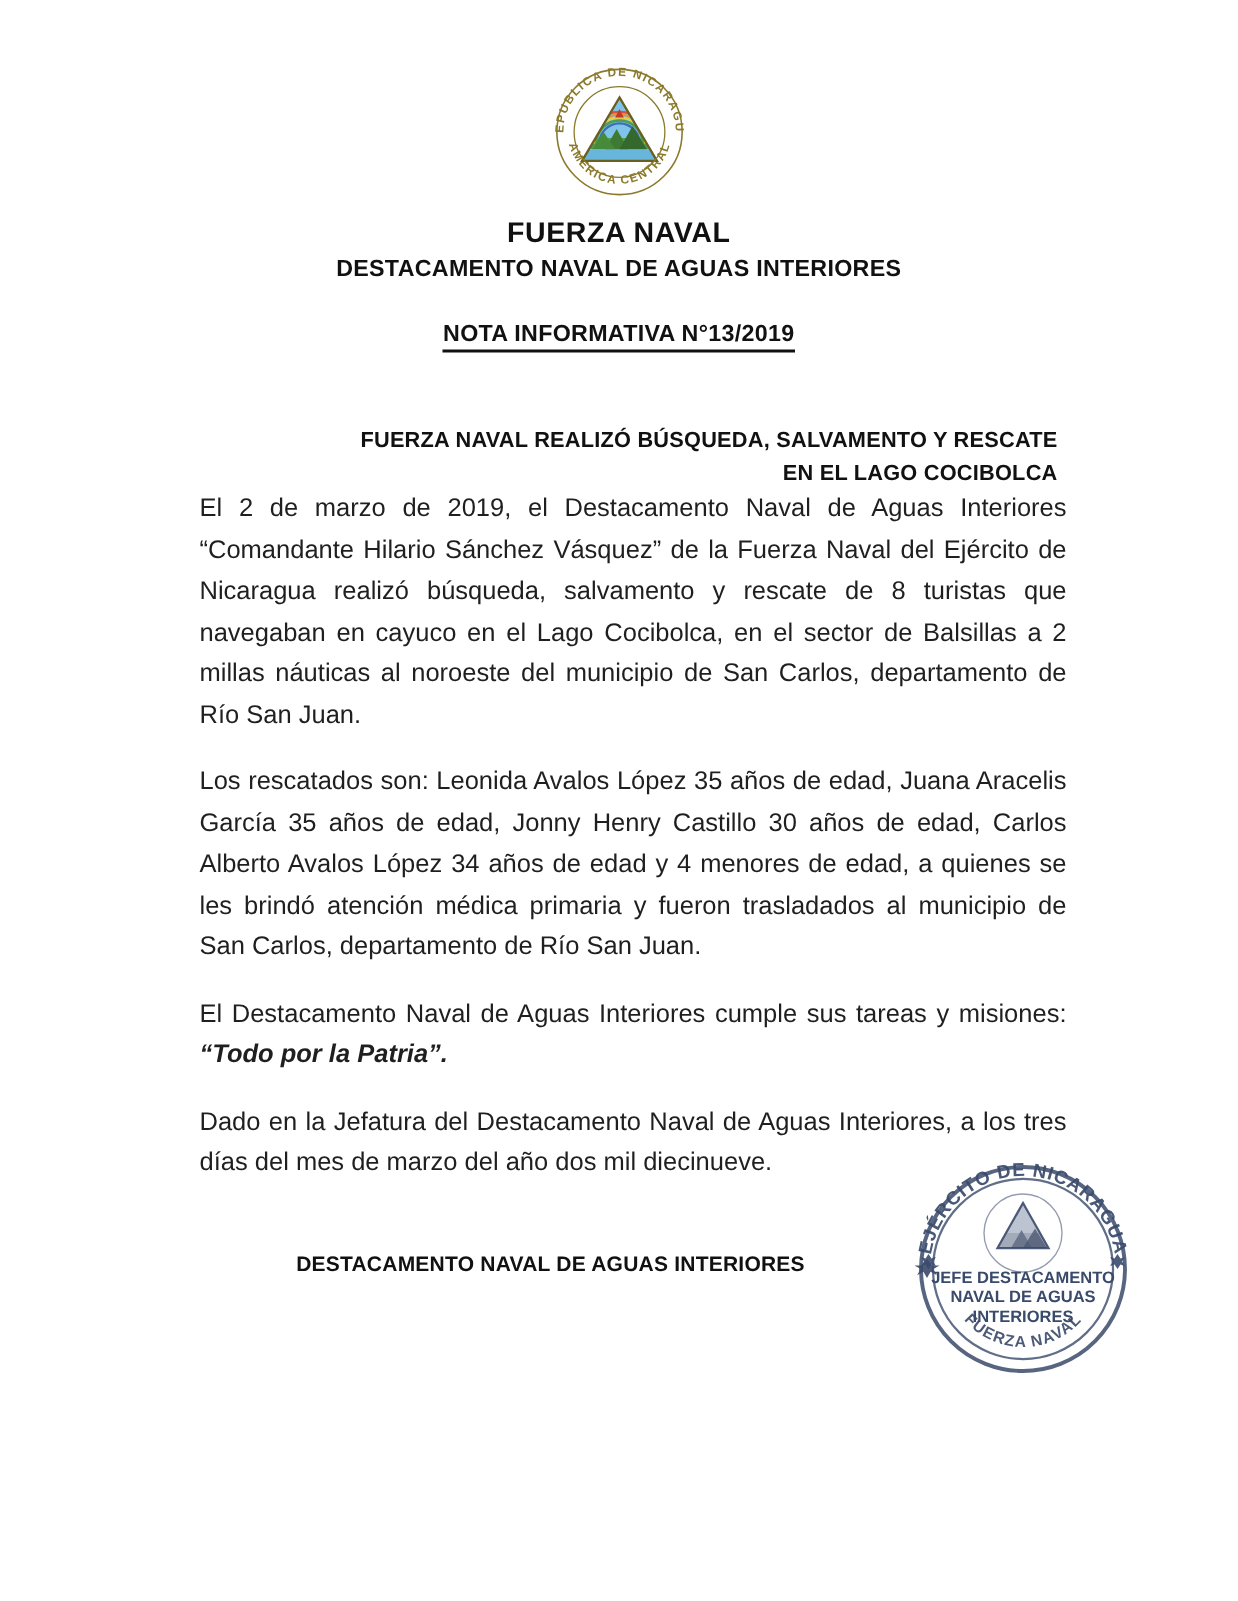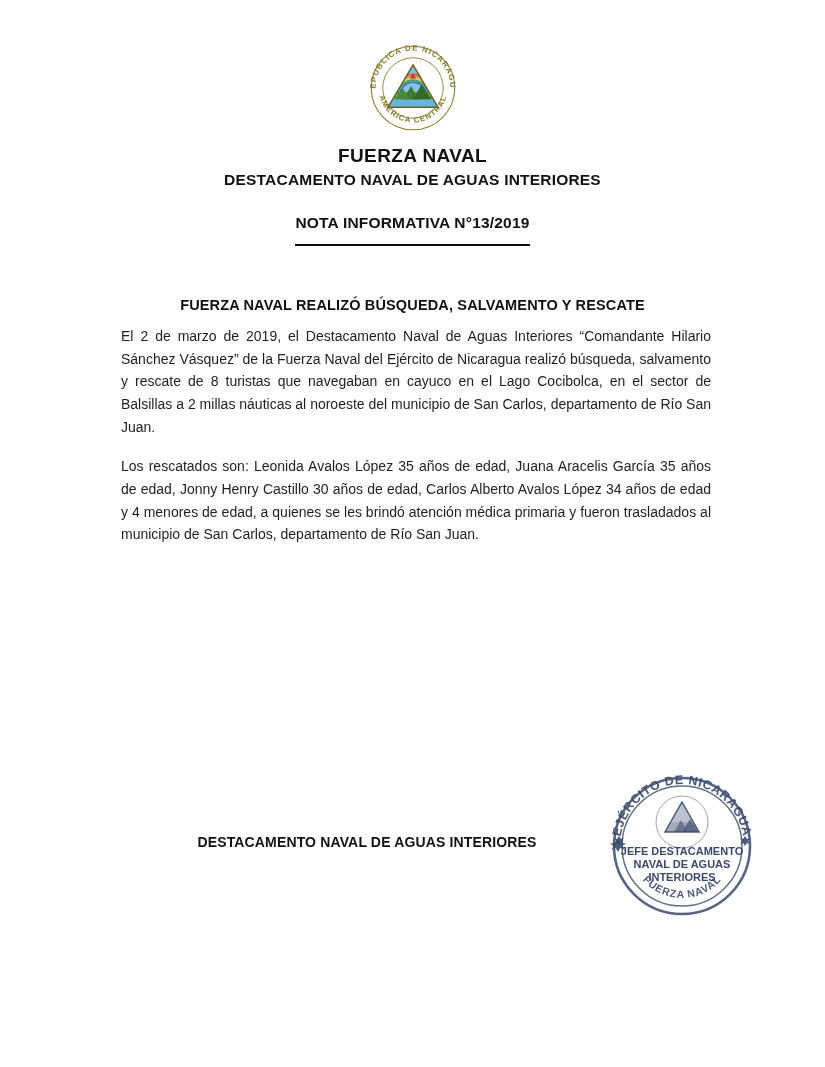--- a/index.html
+++ b/index.html
@@ -57,49 +57,49 @@
     line-height: 1.3;
     margin-top: 2px;
   }
   .doc-number {
     font-size: 15.5px;
     font-weight: bold;
     color: #111;
     margin-top: 24px;
     display: inline-block;
     border-bottom: 2.5px solid #111;
-    padding-bottom: 12px;
+    padding-bottom: 1px;
     letter-spacing: 0.2px;
   }
 
   
   .doc-title {
-    text-align: center;
+    text-align: right;
     font-size: 14.5px;
     font-weight: bold;
     color: #111;
     line-height: 1.55;
     margin-top: 48px;
     letter-spacing: 0.15px;
     padding: 0 120px;
   }
 
   
   .body-col {
     position: absolute;
     left: 117px;
     top: 325px;
     width: 594px;
   }
   .para {
     text-align: justify;
-    font-size: 14px;
+    font-size: 17px;
     line-height: 1.62;
     color: #1f1f1f;
-    margin: 0 0 17px 4px;
+    margin: 0 0 17px 16px;
   }
   .para:last-child { margin-bottom: 0; }
   .motto {
     font-weight: bold;
     font-style: italic;
   }
 
   
   .signature {
     position: absolute;
@@ -175,25 +175,28 @@
   </div>
 
   <div class="header">
     <div class="org-name">FUERZA NAVAL</div>
     <div class="org-unit">DESTACAMENTO NAVAL DE AGUAS INTERIORES</div>
     <div><span class="doc-number">NOTA INFORMATIVA N°13/2019</span></div>
   </div>
 
   <div class="doc-title">
     <div>FUERZA NAVAL REALIZÓ BÚSQUEDA, SALVAMENTO Y RESCATE</div>
+    <div>EN EL LAGO COCIBOLCA</div>
   </div>
 
   <div class="body-col">
     <p class="para">El 2 de marzo de 2019, el Destacamento Naval de Aguas Interiores “Comandante Hilario Sánchez Vásquez” de la Fuerza Naval del Ejército de Nicaragua realizó búsqueda, salvamento y rescate de 8 turistas que navegaban en cayuco en el Lago Cocibolca, en el sector de Balsillas a 2 millas náuticas al noroeste del municipio de San Carlos, departamento de Río San Juan.</p>
     <p class="para">Los rescatados son: Leonida Avalos López 35 años de edad, Juana Aracelis García 35 años de edad, Jonny Henry Castillo 30 años de edad, Carlos Alberto Avalos López 34 años de edad y 4 menores de edad, a quienes se les brindó atención médica primaria y fueron trasladados al municipio de San Carlos, departamento de Río San Juan.</p>
+    <p class="para"><span>El Destacamento Naval de Aguas Interiores cumple sus tareas y misiones: </span><span class="motto">“Todo por la Patria”.</span></p>
+    <p class="para">Dado en la Jefatura del Destacamento Naval de Aguas Interiores, a los tres días del mes de marzo del año dos mil diecinueve.</p>
   </div>
 
   <div class="signature">
     <div>DESTACAMENTO NAVAL DE AGUAS INTERIORES</div>
   </div>
 
   <div class="seal">
     <svg viewBox="0 0 160 150" xmlns="http://www.w3.org/2000/svg" aria-hidden="true">
       <defs>
         <path id="sealTop" d="M 80,76 m -62,0 a 62,62 0 0 1 124,0" fill="none"></path>

